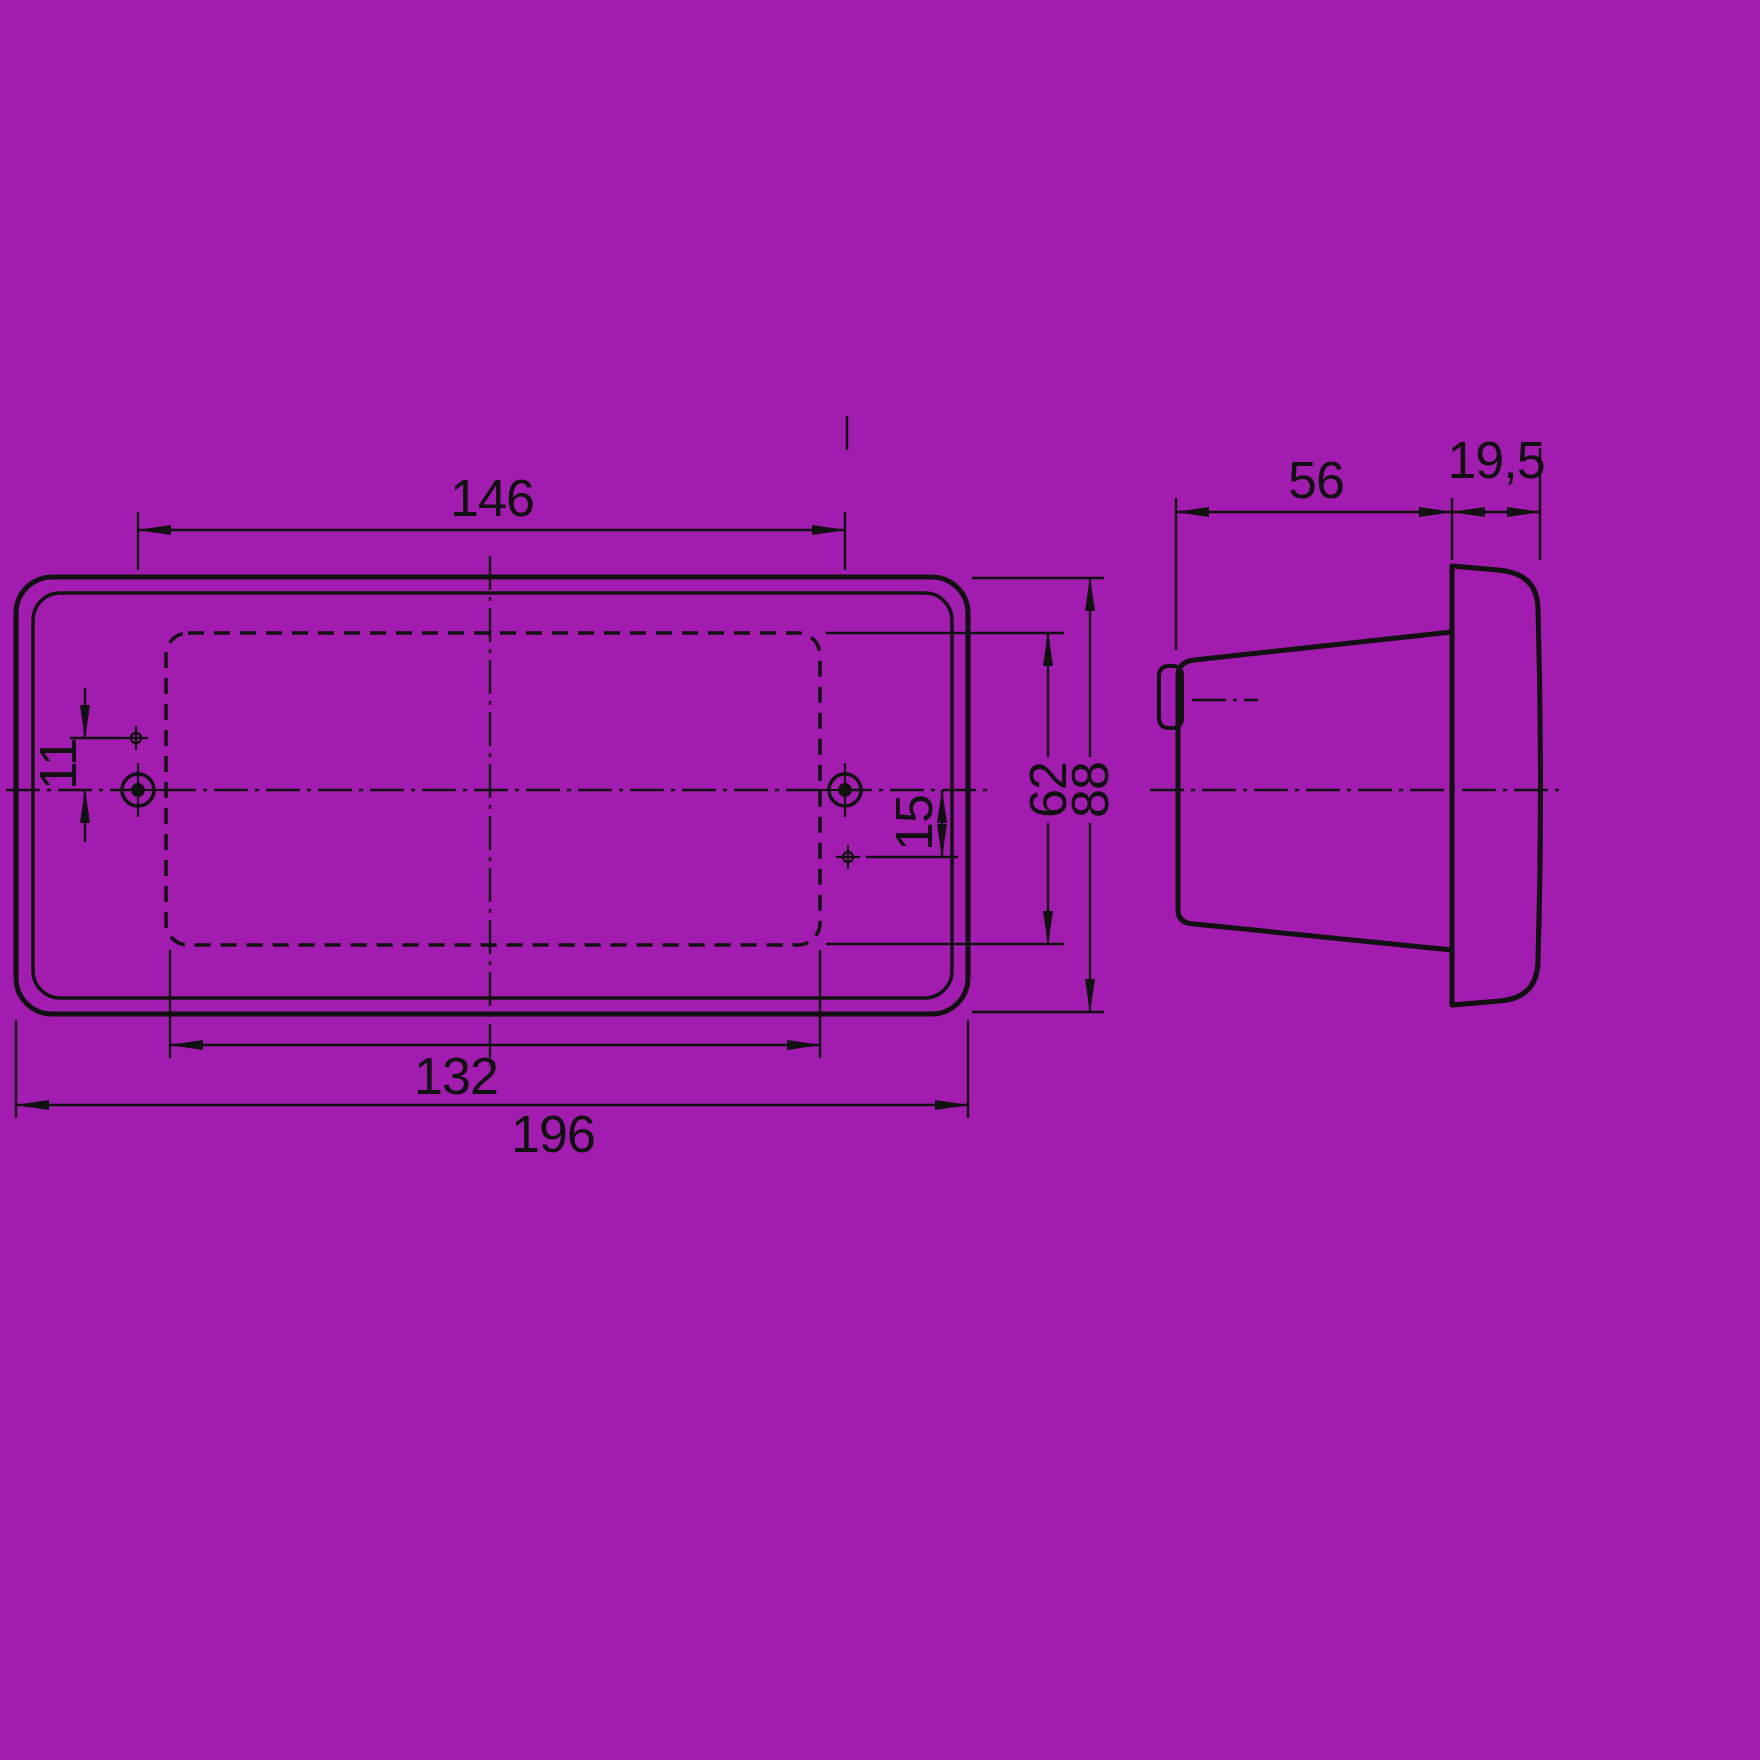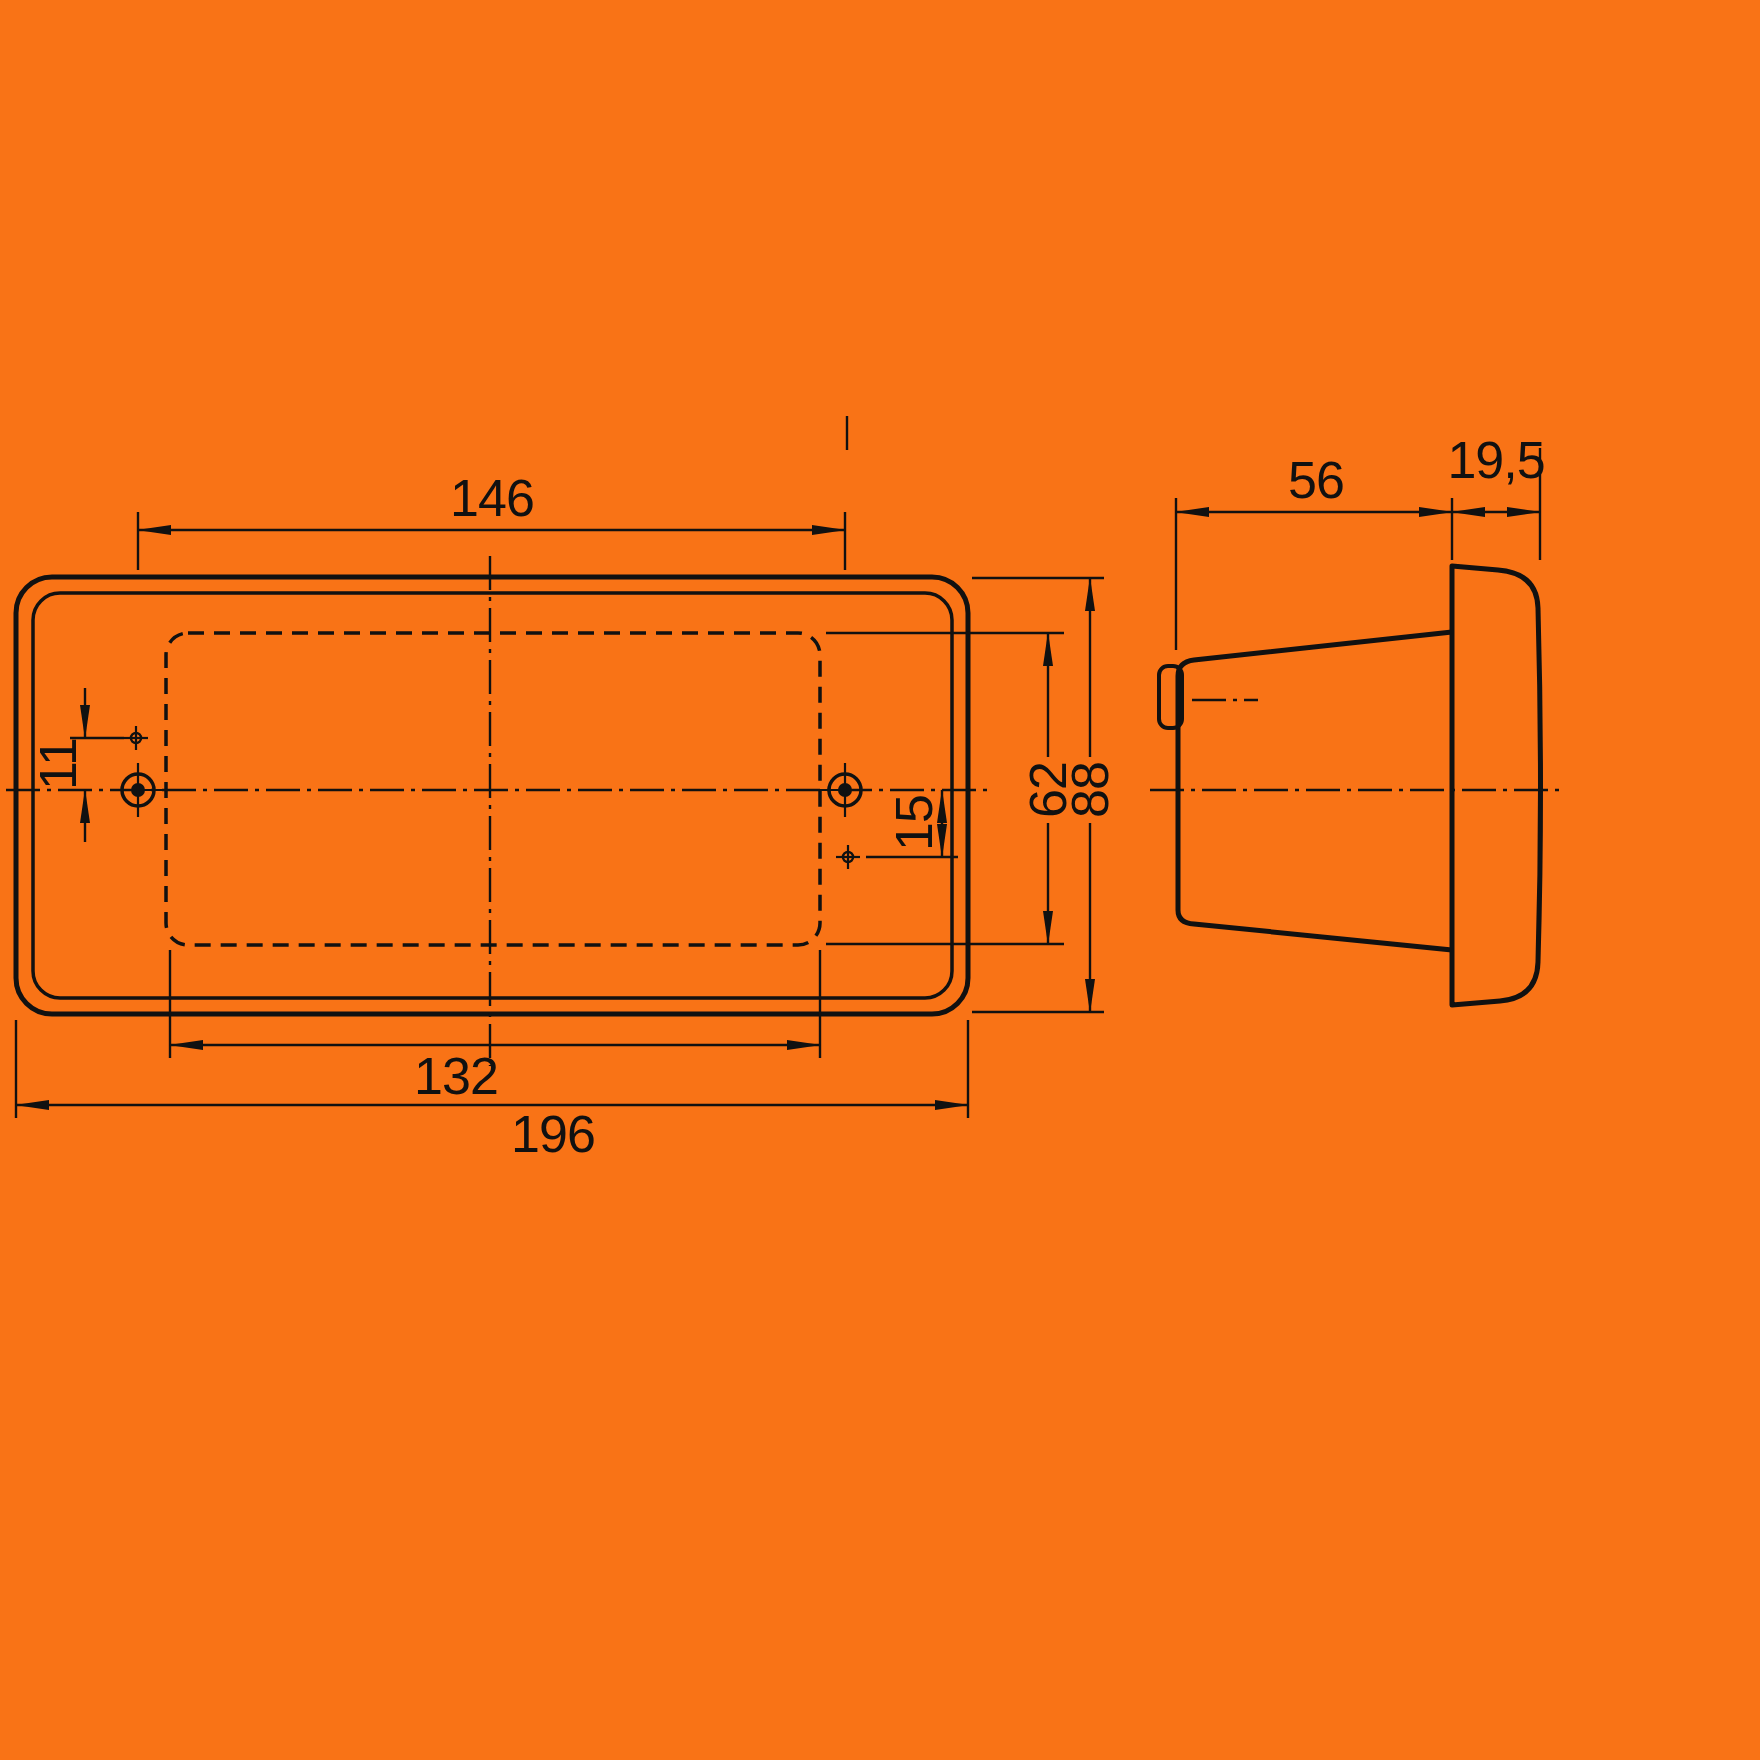--- a/index.html
+++ b/index.html
@@ -1,16 +1,16 @@
 <!DOCTYPE html>
 <html><head>
 <meta charset="utf-8">
 <style>
   html,body{margin:0;padding:0;background:#ffffff;}
-  .stage{width:1760px;height:1760px;background:#f97316;position:relative;}
+  .stage{width:1760px;height:1760px;background:#a21caf;position:relative;}
   svg{display:block;}
   .s5{stroke:#111;stroke-width:5;fill:none;stroke-linejoin:round;}
   .s4{stroke:#111;stroke-width:4;fill:none;stroke-linejoin:round;}
   .s35{stroke:#111;stroke-width:3.5;fill:none;stroke-linejoin:round;}
   .s2{stroke:#111;stroke-width:2.2;fill:none;}
   .s25{stroke:#111;stroke-width:2.5;fill:none;}
   .dashed{stroke-dasharray:16 10;}
   .cl{stroke:#111;stroke-width:2.4;fill:none;stroke-dasharray:34 7 4 7;}
   .dim{stroke:#111;stroke-width:2.4;fill:none;}
   .fillDark{fill:#111;stroke:none;}

